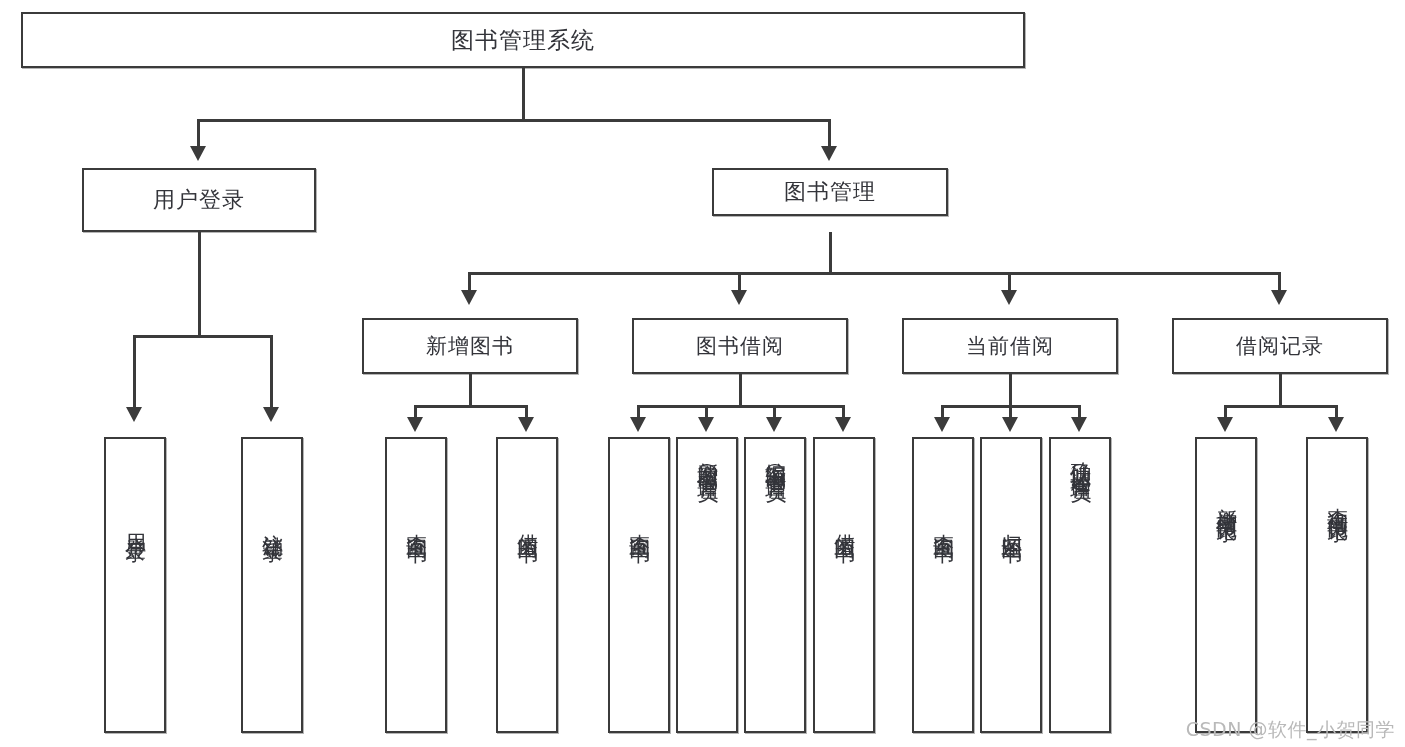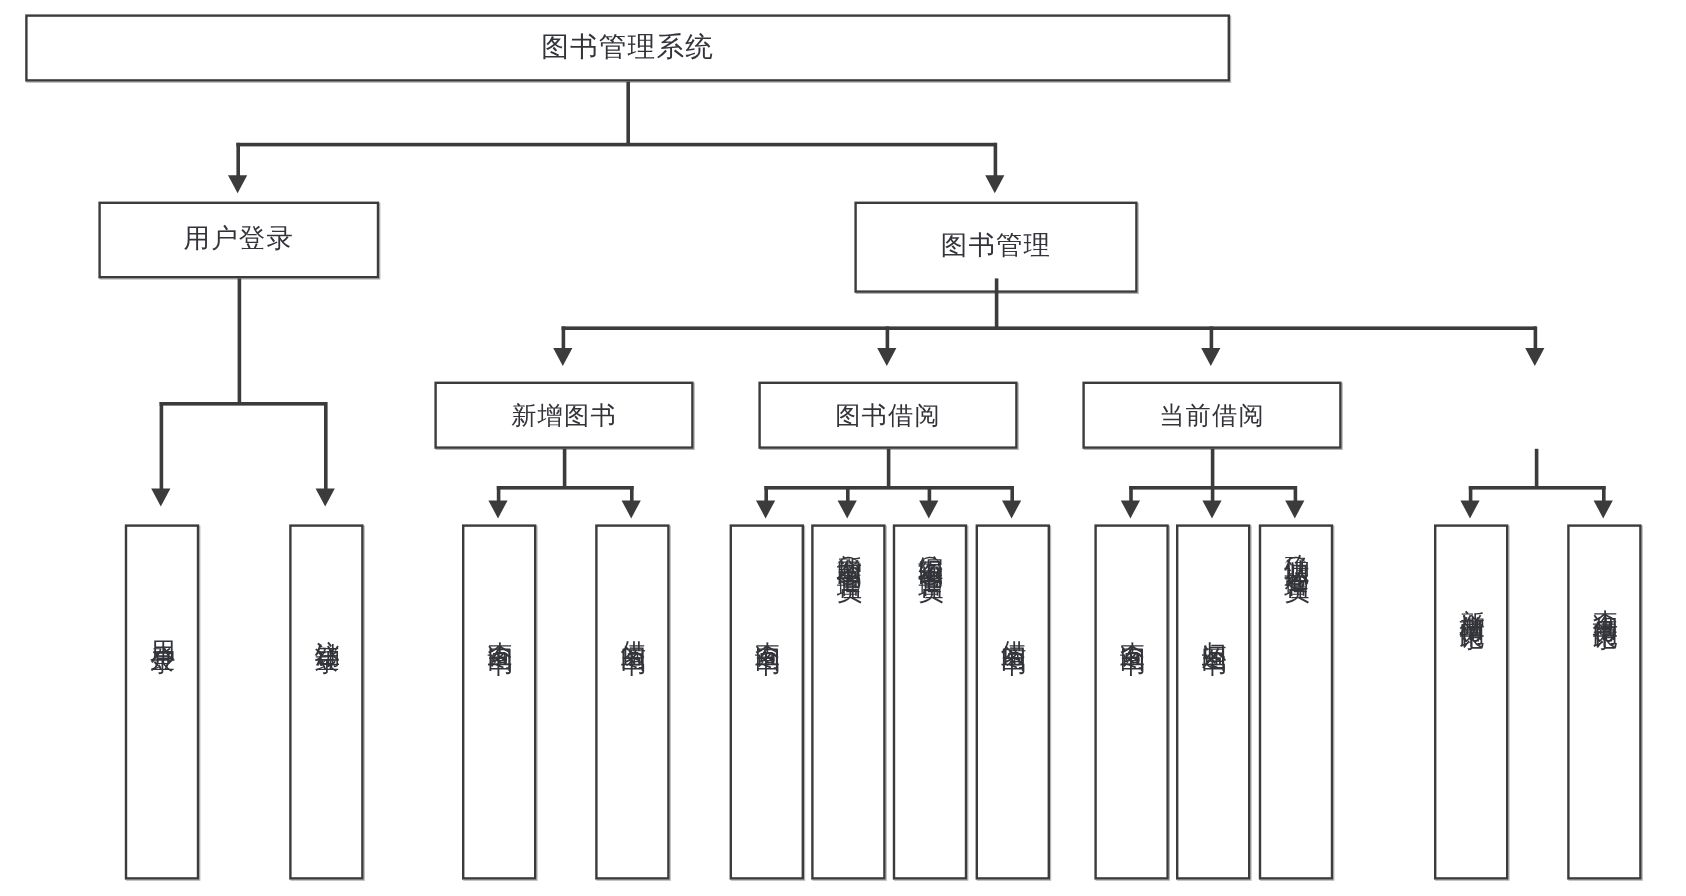--- a/index.html
+++ b/index.html
@@ -104,21 +104,21 @@
   <div class="ln h" style="left:197px; top:119px; width:633px; height:2.5px;"></div>
   <div class="ln v" style="left:197px; top:119px; width:2.5px; height:30px;"></div>
   <div class="ln v" style="left:828px; top:119px; width:2.5px; height:30px;"></div>
   <div class="arrow" style="left:190px; top:146px;"></div>
   <div class="arrow" style="left:821px; top:146px;"></div>
 
   <div class="node level1" style="left:82px; top:168px; width:234px; height:64px;">
     <span class="label">用户登录</span>
   </div>
 
-  <div class="node level1" style="left:712px; top:168px; width:236px; height:76px;">
+  <div class="node level1" style="left:712px; top:168px; width:236px; height:48px;">
     <span class="label">图书管理</span>
   </div>
 
   <div class="ln v" style="left:198px; top:232px; width:2.5px; height:105px;"></div>
   <div class="ln h" style="left:133px; top:335px; width:139px; height:2.5px;"></div>
   <div class="ln v" style="left:133px; top:335px; width:2.5px; height:75px;"></div>
   <div class="ln v" style="left:270px; top:335px; width:2.5px; height:75px;"></div>
   <div class="arrow" style="left:126px; top:407px;"></div>
   <div class="arrow" style="left:263px; top:407px;"></div>
 
@@ -135,20 +135,23 @@
 
   <div class="node level2" style="left:362px; top:318px; width:216px; height:56px;">
     <span class="label">新增图书</span>
   </div>
   <div class="node level2" style="left:632px; top:318px; width:216px; height:56px;font-family:Liberation Serif, serif;">
     <span class="label">图书借阅</span>
   </div>
   <div class="node level2" style="left:902px; top:318px; width:216px; height:56px;font-family:Liberation Serif, serif;">
     <span class="label">当前借阅</span>
   </div>
+  <div class="node level2" style="left:1172px; top:318px; width:216px; height:56px;">
+    <span class="label">借阅记录</span>
+  </div>
 
   <div class="ln v" style="left:469px; top:374px; width:2.5px; height:33px;"></div>
   <div class="ln h" style="left:414px; top:405px; width:114px; height:2.5px;"></div>
   <div class="ln v" style="left:414px; top:405px; width:2.5px; height:14px;"></div>
   <div class="ln v" style="left:525px; top:405px; width:2.5px; height:14px;"></div>
   <div class="arrow" style="left:407px; top:417px;"></div>
   <div class="arrow" style="left:518px; top:417px;"></div>
 
   <div class="ln v" style="left:739px; top:374px; width:2.5px; height:33px;"></div>
   <div class="ln h" style="left:637px; top:405px; width:208px; height:2.5px;"></div>
@@ -214,14 +217,15 @@
     <span class="label">确认归还（管理员）</span>
   </div>
 
   <div class="node leaf mid2" style="left:1195px; top:437px; width:62px; height:296px;">
     <span class="label">新增借阅记录</span>
   </div>
   <div class="node leaf mid2" style="left:1306px; top:437px; width:62px; height:296px;">
     <span class="label">查询借阅记录</span>
   </div>
 
+  <div id="watermark">CSDN @软件_小贺同学</div>
 
 </div>
 
 </body></html>

